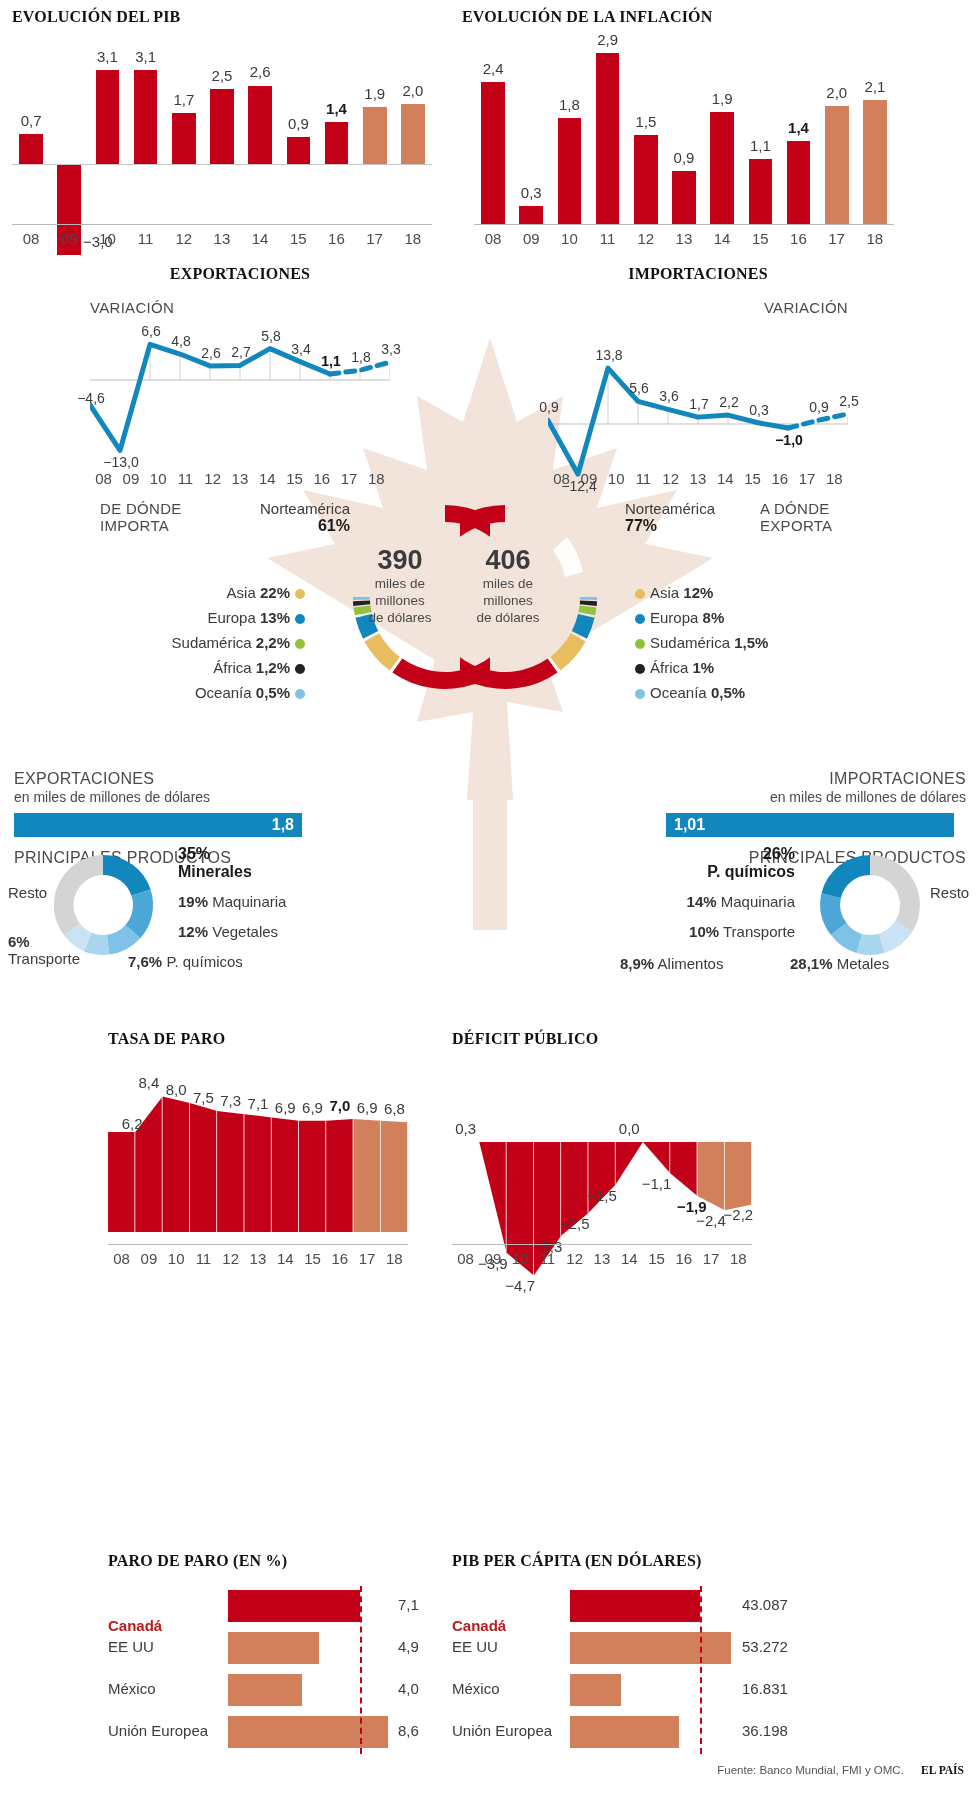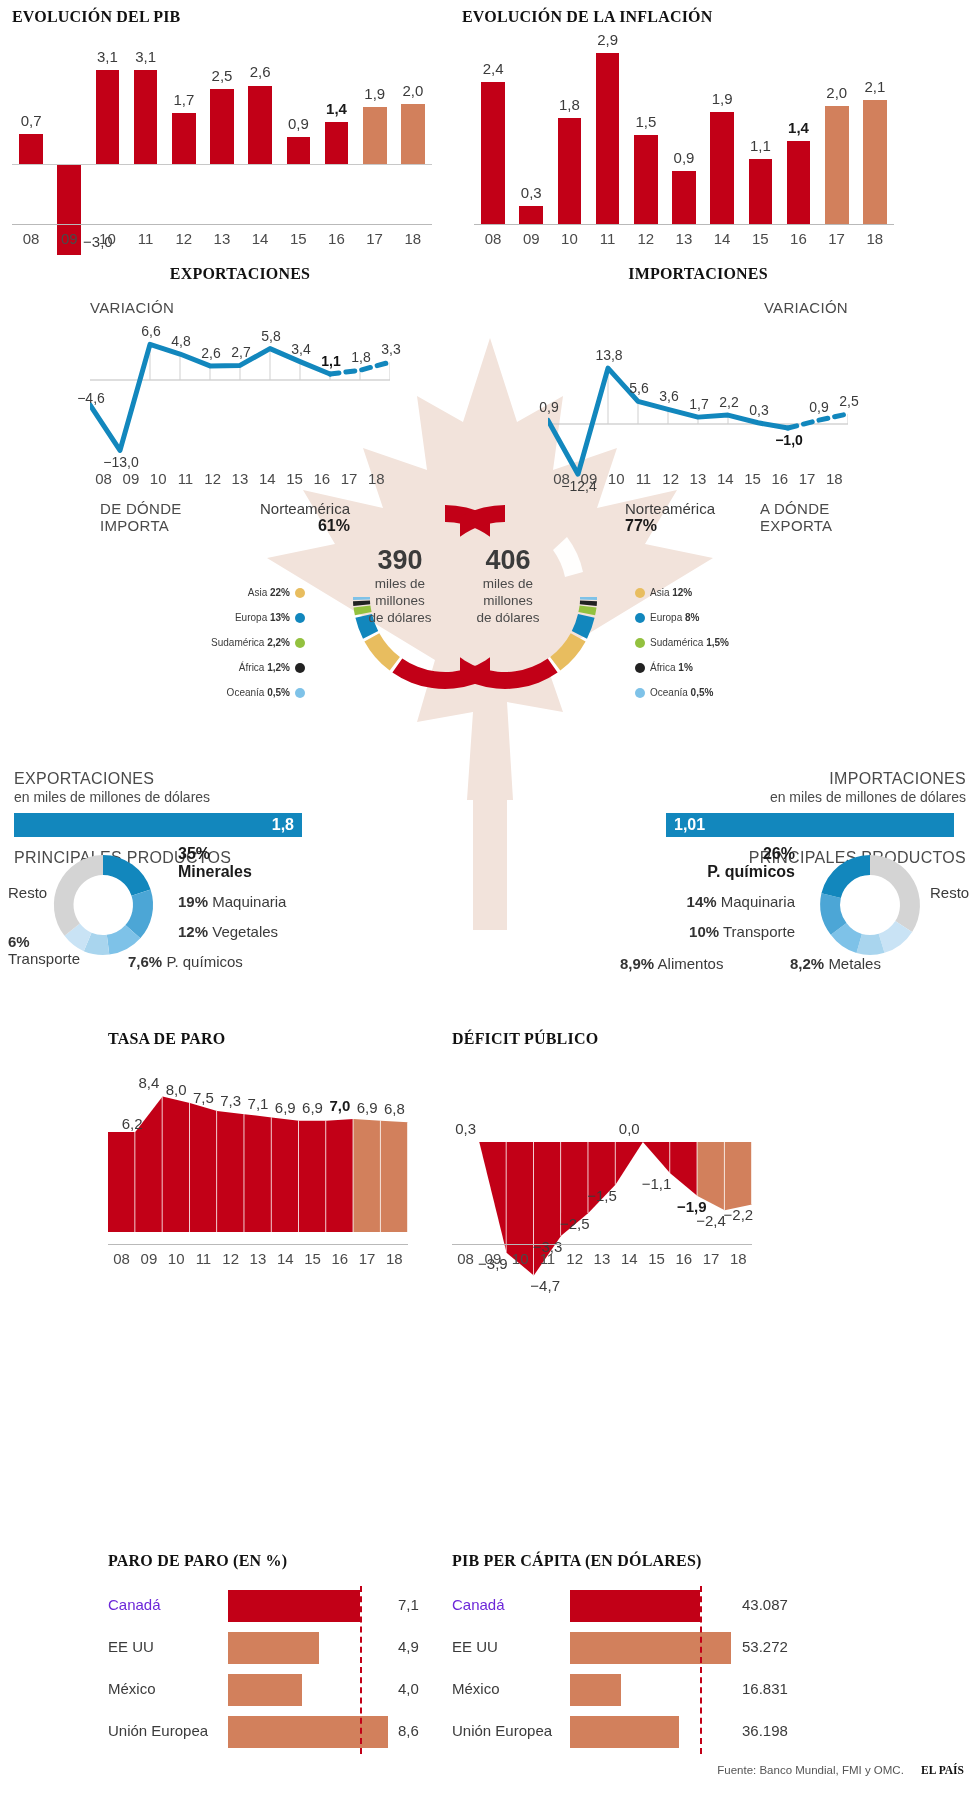--- a/index.html
+++ b/index.html
@@ -55,38 +55,38 @@
 
   
   .donut-center {
     position:absolute; text-align:center; width:120px;
   }
   .donut-center .num {
     font-size:27px; font-weight:bold; color:#3b3b3b; line-height:30px;
   }
   .donut-center .sub { font-size:13.5px; color:#4a4a4a; line-height:17px; }
 
-  .legend-row { font-size:10px; color:#3b3b3b; white-space:nowrap; line-height:25px; }
+  .legend-row { font-size:15px; color:#3b3b3b; white-space:nowrap; line-height:25px; }
   .legend-row .dot {
     display:inline-block; width:10px; height:10px; border-radius:50%;
     vertical-align:middle; margin:0 5px;
   }
 
   
   .spain-bar {
     position:relative; height:24px; background:#1287bd; color:#fff;
     font-weight:bold; font-size:16px;
   }
   .spain-bar span { position:absolute; top:3px; }
 
   
   .ctbl { position:absolute; z-index:2; }
   .ctbl .row { position:relative; height:42px; }
   .ctbl .name { position:absolute; left:0; top:10px; font-size:15px; color:#3b3b3b; }
-  .ctbl .name.b { font-weight:normal; color:#6d28d9; }
+  .ctbl .name.b { font-weight:bold; color:#b91c1c;margin-top:21px; }
   .ctbl .cbar { position:absolute; top:4px; height:32px; background:#d2805c; }
   .ctbl .cbar.red { background:#c20017; }
   .ctbl .val { position:absolute; top:10px; font-size:15px; color:#3b3b3b; }
   .dashed {
     position:absolute; width:0; border-left:2px dashed #c20017;
   }
 
   .footer {
     position:absolute; right:16px; bottom:18px; font-size:11.5px; color:#555;
   }
@@ -438,21 +438,21 @@
   </div>
   <div style="position:absolute; left:620px; top:923px; width:175px; text-align:right; font-size:15px; z-index:3;">
     <span class="b">10%</span>
     <span>Transporte</span>
   </div>
   <div style="position:absolute; left:620px; top:955px; font-size:15px; z-index:3;">
     <span class="b">8,9%</span>
     <span>Alimentos</span>
   </div>
   <div style="position:absolute; left:790px; top:955px; font-size:15px; z-index:3;">
-    <span class="b">8,2%</span>
+    <span class="b">28,1%</span>
     <span>Metales</span>
   </div>
   <div style="position:absolute; left:930px; top:884px; font-size:15px; z-index:3;">
     <span>Resto</span>
   </div>
 
   <div class="panel" style="left:108px; top:1030px; width:340px;">
     <div class="serif-title">TASA DE PARO</div>
     <div id="paro-chart" style="position:relative; width:300px; height:150px; margin-top:34px;">
         <svg width="300" height="220" style="position: absolute; left: 0px; top: 0px;">
@@ -529,21 +529,21 @@
           <line x1="218.1818181818182" x2="218.1818181818182" y1="60" y2="91.24000000000001" stroke="#ffffff" stroke-width="1.6"></line>
           <polygon points="218.1818181818182,91.24000000000001 245.45454545454547,113.96 245.45454545454547,60 218.1818181818182,60" fill="#c20017"></polygon>
           <line x1="245.45454545454547" x2="245.45454545454547" y1="60" y2="113.96" stroke="#ffffff" stroke-width="1.6"></line>
           <polygon points="245.45454545454547,113.96 272.72727272727275,128.16 272.72727272727275,60 245.45454545454547,60" fill="#d2805c"></polygon>
           <line x1="272.72727272727275" x2="272.72727272727275" y1="60" y2="128.16" stroke="#ffffff" stroke-width="1.6"></line>
           <polygon points="272.72727272727275,128.16 300,122.48 300,60 272.72727272727275,60" fill="#d2805c"></polygon>
           <line x1="300" x2="300" y1="60" y2="122.48" stroke="#ffffff" stroke-width="1.6"></line>
         </svg>
         <div class="bar-lbl" style="left: -7.36364px; width: 42px; text-align: center; top: 38px;">0,3</div>
         <div class="bar-lbl" style="left: 19.9091px; width: 42px; text-align: center; top: 172.76px;">−3,9</div>
-        <div class="bar-lbl" style="left: 47.1818px; width: 42px; text-align: center; top: 195.48px; margin-left: 25px;">−4,7</div>
+        <div class="bar-lbl" style="left: 47.1818px; width: 42px; text-align: center; top: 195.48px;">−4,7</div>
         <div class="bar-lbl" style="left: 74.4545px; width: 42px; text-align: center; top: 155.72px;">−3,3</div>
         <div class="bar-lbl" style="left: 101.727px; width: 42px; text-align: center; top: 133px;">−2,5</div>
         <div class="bar-lbl" style="left: 129px; width: 42px; text-align: center; top: 104.6px;">−1,5</div>
         <div class="bar-lbl" style="left: 156.273px; width: 42px; text-align: center; top: 38px;">0,0</div>
         <div class="bar-lbl" style="left: 183.545px; width: 42px; text-align: center; top: 93.24px;">−1,1</div>
         <div class="bar-lbl bold" style="left: 210.818px; width: 42px; text-align: center; top: 115.96px; margin-left: 8px;">−1,9</div>
         <div class="bar-lbl" style="left: 238.091px; width: 42px; text-align: center; top: 130.16px;">−2,4</div>
         <div class="bar-lbl" style="left: 265.364px; width: 42px; text-align: center; top: 124.48px;">−2,2</div>
       </div>
     <div class="axis-line" style="left:0; top:214px; width:300px;"></div>

